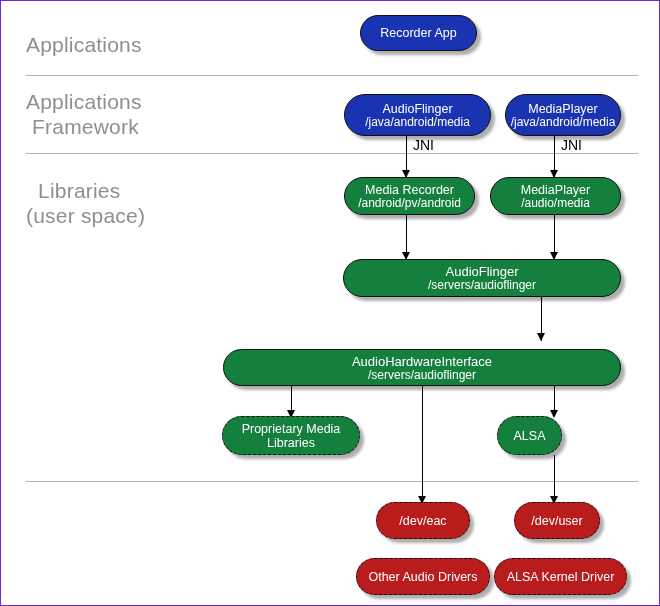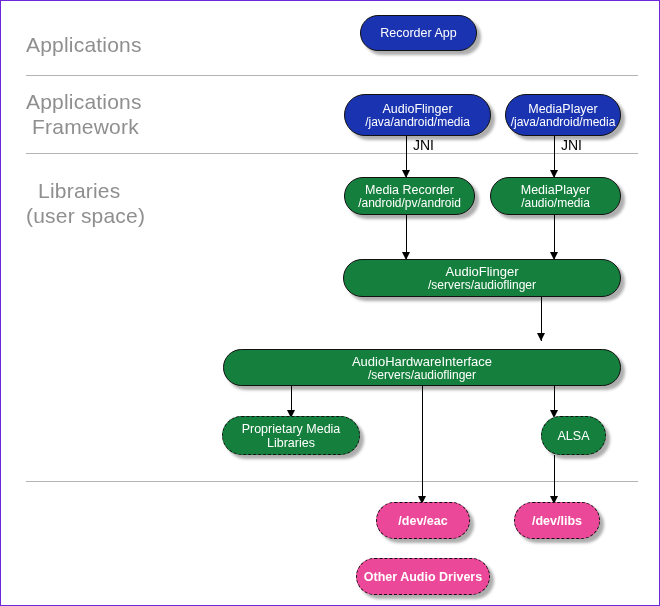--- a/index.html
+++ b/index.html
@@ -56,21 +56,21 @@
     white-space:nowrap;
   }
   .node .sub{
     font-size:12px;
     line-height:12px;
     white-space:nowrap;
   }
   .node.big .ttl{font-size:13px;}
   .node.blue{background:#1a33b0;}
   .node.green{background:#15803d;}
-  .node.red{background:#ec4899;font-weight:bold;}
+  .node.red{background:#b91c1c;}
   .node.dashed{border:1.5px dashed #111111;}
 
   
   .edge{
     position:absolute;
     width:1.4px;
     background:#000000;
     z-index:1;
   }
   .arrow-head{
@@ -163,27 +163,30 @@
   <div class="node green big" style="left:222px; top:348px; width:398px; height:37px;">
     <div class="ttl">AudioHardwareInterface</div>
     <div class="sub">/servers/audioflinger</div>
   </div>
 
   <div class="node green dashed" style="left:221px; top:415px; width:138px; height:39px;">
     <div class="ttl">Proprietary Media</div>
     <div class="ttl">Libraries</div>
   </div>
 
-  <div class="node green dashed" style="left:540px; top:415px; width:65px; height:39px;">
+  <div class="node green dashed" style="left:496px; top:415px; width:65px; height:39px;">
     <div class="ttl">ALSA</div>
   </div>
 
   <div class="node red dashed" style="left:375px; top:501px; width:94px; height:37px;">
     <div class="ttl">/dev/eac</div>
   </div>
   <div class="node red dashed" style="left:513px; top:501px; width:86px; height:37px;">
-    <div class="ttl">/dev/libs</div>
+    <div class="ttl">/dev/user</div>
   </div>
   <div class="node red dashed" style="left:355px; top:557px; width:134px; height:37px;">
     <div class="ttl">Other Audio Drivers</div>
+  </div>
+  <div class="node red dashed" style="left:493px; top:557px; width:133px; height:37px;">
+    <div class="ttl">ALSA Kernel Driver</div>
   </div>
 
 </div>
 
 </body></html>

